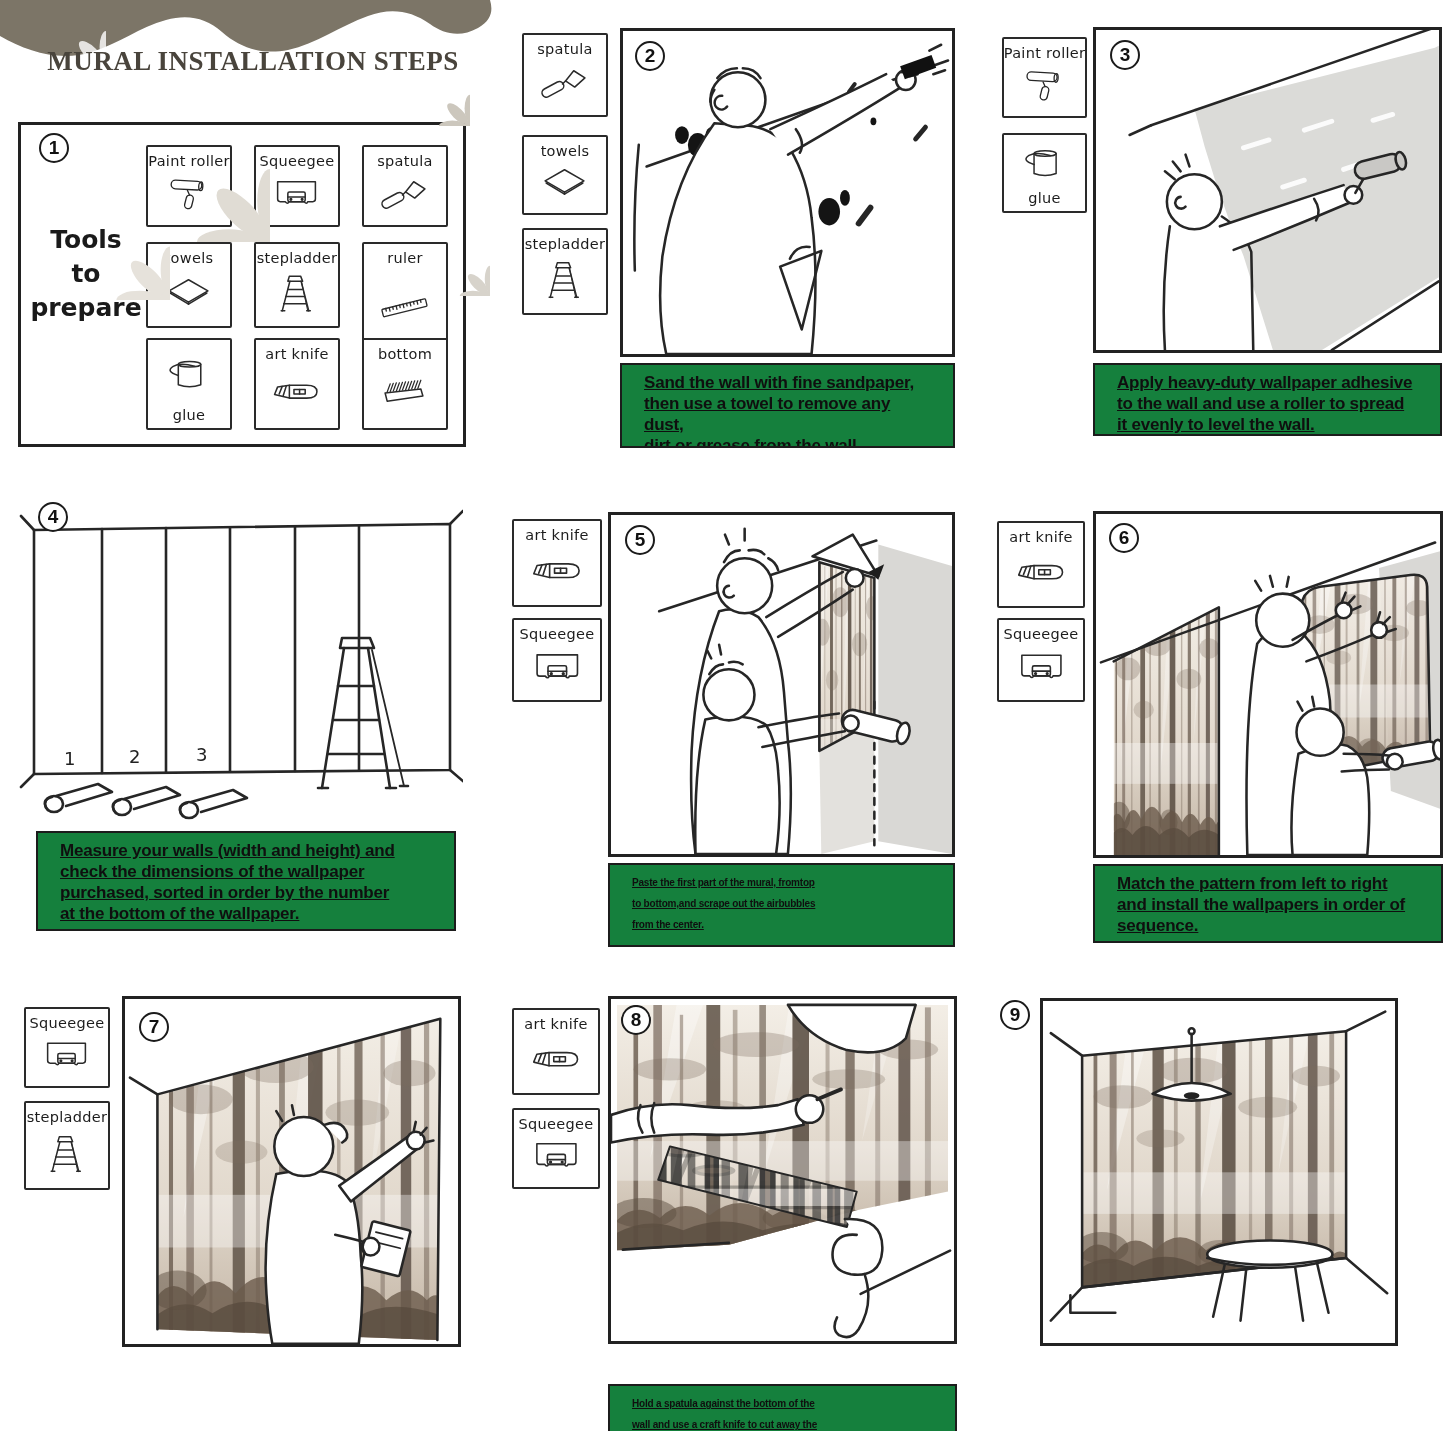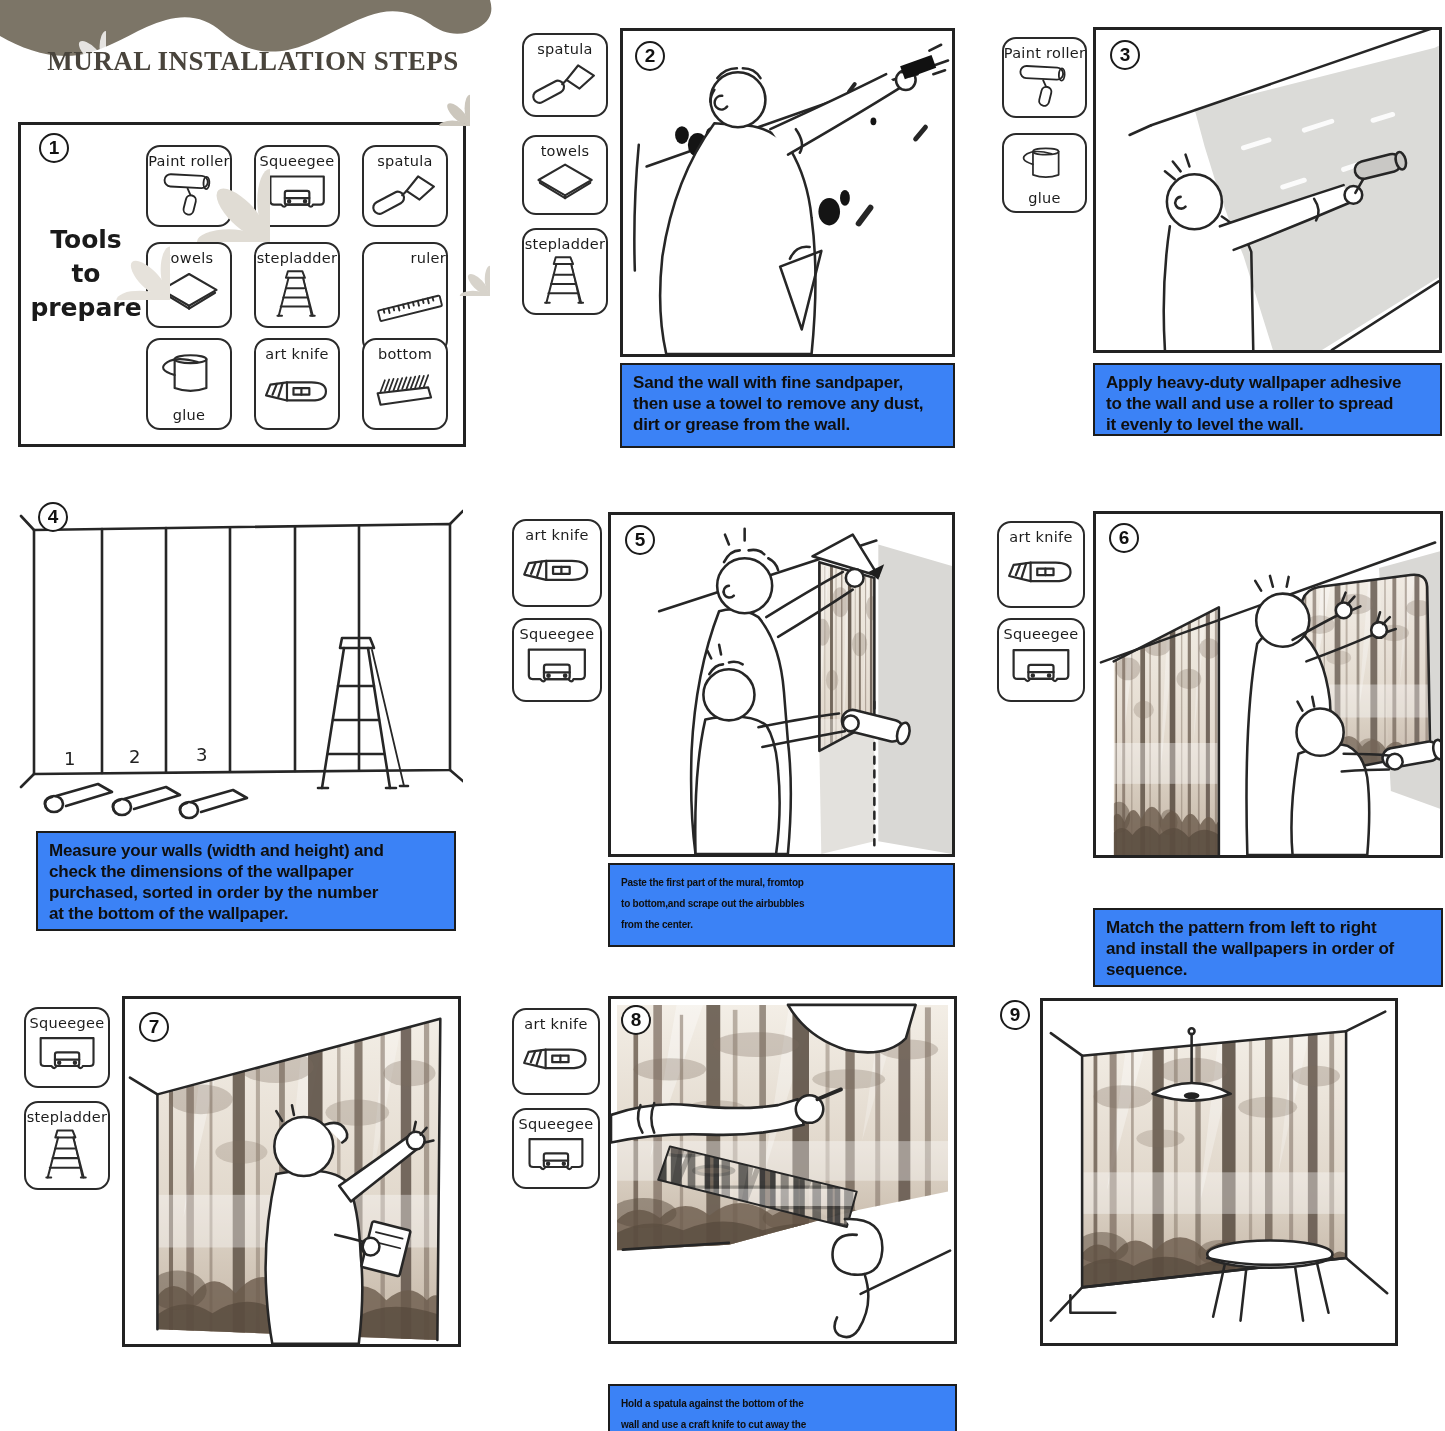--- a/index.html
+++ b/index.html
@@ -8,30 +8,30 @@
   
   .band{position:absolute;left:0;top:0;width:500px;height:130px;z-index:1;}
   .flower{position:absolute;z-index:2;line-height:0;}
   .flower svg{width:100%;height:100%;}
   .title{position:absolute;left:40px;top:46px;width:426px;z-index:3;text-align:center;
          font-family:"Liberation Serif",serif;font-weight:bold;font-size:27px;
          letter-spacing:.5px;color:#49443c;}
   
   .box{position:absolute;border:3px solid #222;background:#fff;margin:0;box-sizing:border-box;}
   .box svg.scene{display:block;width:100%;height:100%;}
-  .caption{position:absolute;border:2.5px solid #1c1c1c;background:#3b82f6;box-sizing:border-box;
+  .caption{position:absolute;border:2.5px solid #1c1c1c;background:#15803d;box-sizing:border-box;
            font-weight:bold;font-size:17px;line-height:21px;letter-spacing:-.2px;color:#0f0f0f;
-           padding:7px 11px;white-space:pre-line;overflow:hidden;}
+           padding:7px 22px;white-space:pre-line;overflow:hidden;text-decoration:underline;}
   .cap-sm{font-size:10px;}
   .badge{position:absolute;width:30px;height:30px;border:2.5px solid #1b1b1b;border-radius:50%;
          background:#fff;box-sizing:border-box;text-align:center;line-height:25px;font-size:19px;
          font-weight:bold;color:#111;z-index:6;}
-  .chip{position:absolute;border:2px solid #2a2a2a;border-radius:14px;background:#fff;
+  .chip{position:absolute;border:2px solid #2a2a2a;border-radius:2px;background:#fff;
         box-sizing:border-box;display:flex;flex-direction:column;align-items:center;
-        justify-content:space-between;padding:6px 0 5px;}
+        justify-content:space-between;padding:6px 12px 5px;}
   .chip .lbl{font-family:"DejaVu Sans",sans-serif;font-size:14.5px;letter-spacing:.3px;
              color:#1c1c1c;white-space:nowrap;}
   .chip svg{width:88%;flex:1 1 auto;min-height:0;}
   .tools-heading{position:absolute;left:8px;top:98px;width:114px;text-align:center;z-index:5;
                  font-family:"DejaVu Sans",sans-serif;font-weight:bold;font-size:25px;
                  line-height:34px;color:#1a1a1a;white-space:pre-line;}
   .art{stroke:#262626;stroke-width:2.6;fill:none;stroke-linecap:round;stroke-linejoin:round;}
   .sprite{position:absolute;width:0;height:0;overflow:hidden;}
 </style>
 </head>
@@ -212,21 +212,21 @@
       <svg viewBox="0 0 100 70">
           <use href="#i-towels"></use>
         </svg>
     </div>
     <div class="chip" style="left:233px;top:117px;width:86px;height:86px;">
       <span class="lbl">stepladder</span>
       <svg viewBox="0 0 100 84">
           <use href="#i-stepladder"></use>
         </svg>
     </div>
-    <div class="chip" style="left:341px;top:117px;width:86px;height:112px;align-items:flex-end;">
+    <div class="chip" style="left:341px;top:117px;width:86px;height:112px;">
       <span class="lbl">ruler</span>
       <svg viewBox="0 0 100 70">
           <use href="#i-ruler"></use>
         </svg>
     </div>
     <div class="chip" style="left:125px;top:213px;width:86px;height:92px;">
       <svg viewBox="0 0 100 84">
           <use href="#i-glue"></use>
         </svg>
       <span class="lbl">glue</span>
@@ -490,21 +490,21 @@
         <circle cx="288" cy="118" r="8" fill="#fff"></circle>
         <path d="M286 110 l3 -10 M292 112 l7 -7 M296 120 l9 -3"></path>
         <path d="M206 244 Q196 300 200 347 L276 347 Q280 300 276 268 Q272 244 256 236 Q240 230 206 244 Z" fill="#fff"></path>
         <circle cx="228" cy="222" r="24" fill="#fff"></circle>
         <path d="M210 200 l-5 -9 M222 196 l-2 -10"></path>
         <path d="M252 244 Q280 244 300 246 M250 262 Q278 260 298 260"></path>
         <circle cx="304" cy="252" r="8" fill="#fff"></circle>
       </g>
     </svg>
   </figure>
-  <div class="caption" style="left:1093px;top:908px;width:350px;height:79px;">Match the pattern from left to right
+  <div class="caption" style="left:1093px;top:864px;width:350px;height:79px;">Match the pattern from left to right
 and install the wallpapers in order of
 sequence.</div>
 
   <div class="chip" style="left:24px;top:1007px;width:86px;height:81px;">
     <span class="lbl">Squeegee</span>
     <svg viewBox="0 0 100 70">
         <use href="#i-squeegee"></use>
       </svg>
   </div>
   <div class="chip" style="left:24px;top:1101px;width:86px;height:89px;">

